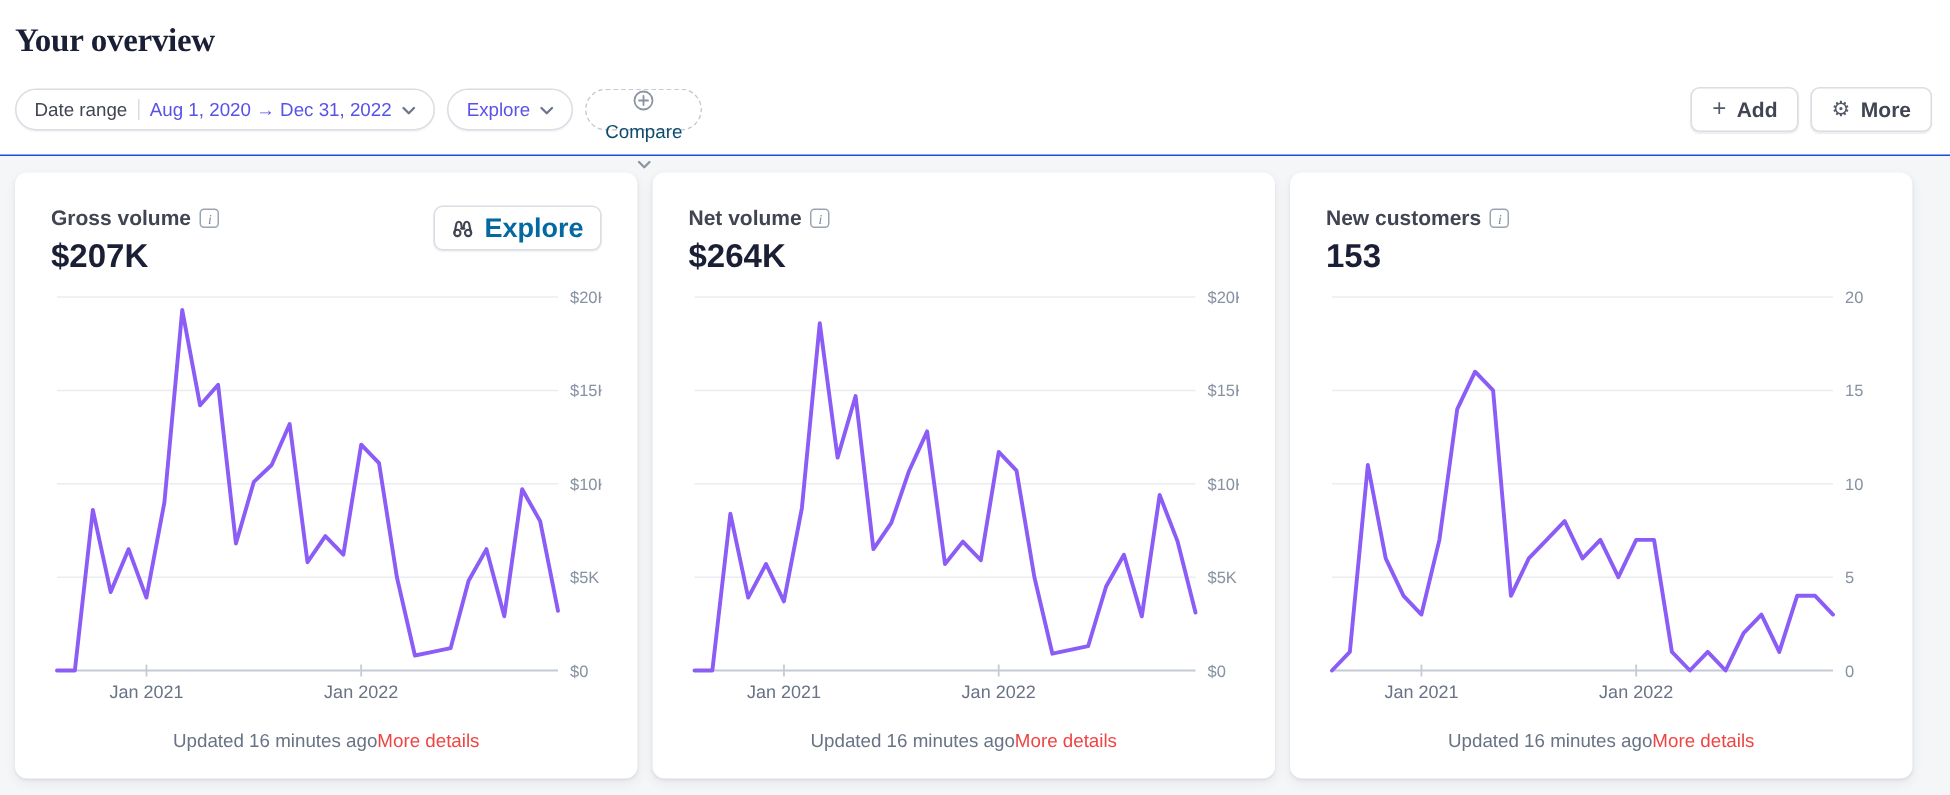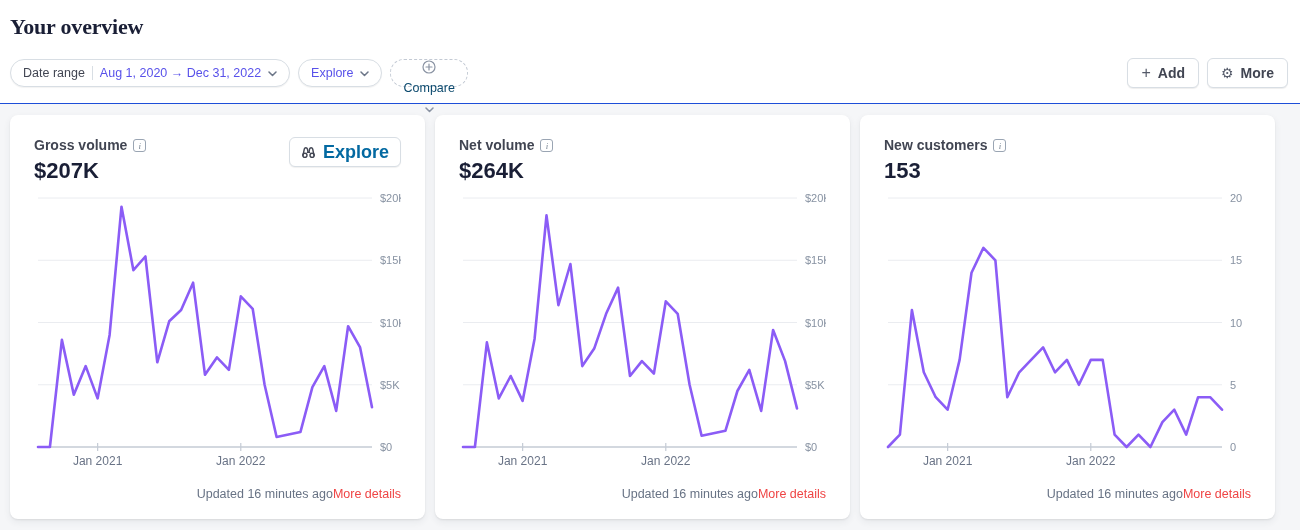--- a/index.html
+++ b/index.html
@@ -33,21 +33,21 @@
   .info-icon { display:inline-block; width:13px; height:13px; border:1px solid #9aa5b3; border-radius:3px;
                color:#7b8794; font-size:9px; line-height:12px; text-align:center; cursor:pointer;
                font-family:"Liberation Serif", serif; font-style:italic; }
   .metric-value { font-size:22px; font-weight:800; color:#1a1f36; margin-top:5px; }
   .explore-btn { display:inline-flex; align-items:center; gap:7px; height:30px; padding:0 11px;
                  background:#fff; border:1px solid #d8dee4; border-radius:6px; font-size:18px;
                  font-weight:600; color:#0369a1; box-shadow:0 1px 1px rgba(0,0,0,.06); cursor:pointer; }
   .chart { margin-top:6px; }
   .chart-svg { display:block; }
   .chart-svg text { font-family:"Liberation Sans", sans-serif; }
-  .card-foot { margin-top:auto; display:flex; justify-content:flex-end; align-items:baseline;
+  .card-foot { margin-top:auto; display:flex; justify-content:center; align-items:baseline;
                font-size:12.5px; color:#687385; }
   .more-details { color:#ef4444; cursor:pointer; text-decoration:none; }
   .chev { display:inline-block; }
 </style>
 </head>
 <body>
 
 <header class="page-header">
   <h1 class="page-title">Your overview</h1>
   <div class="toolbar">

